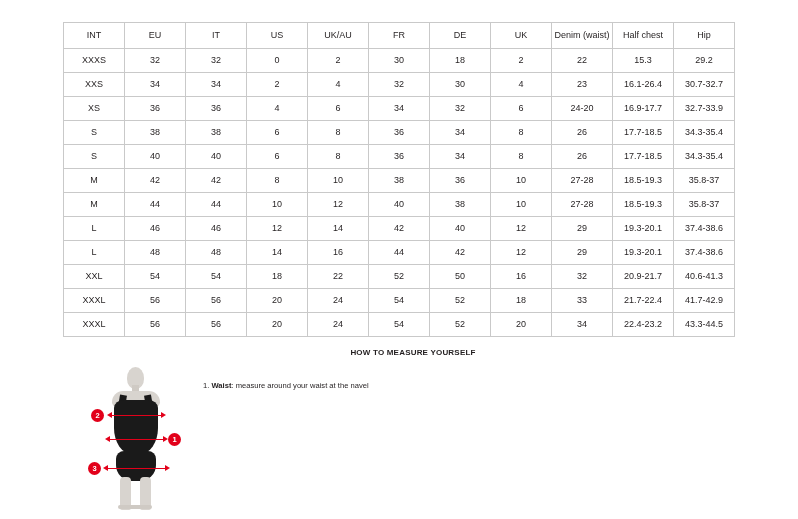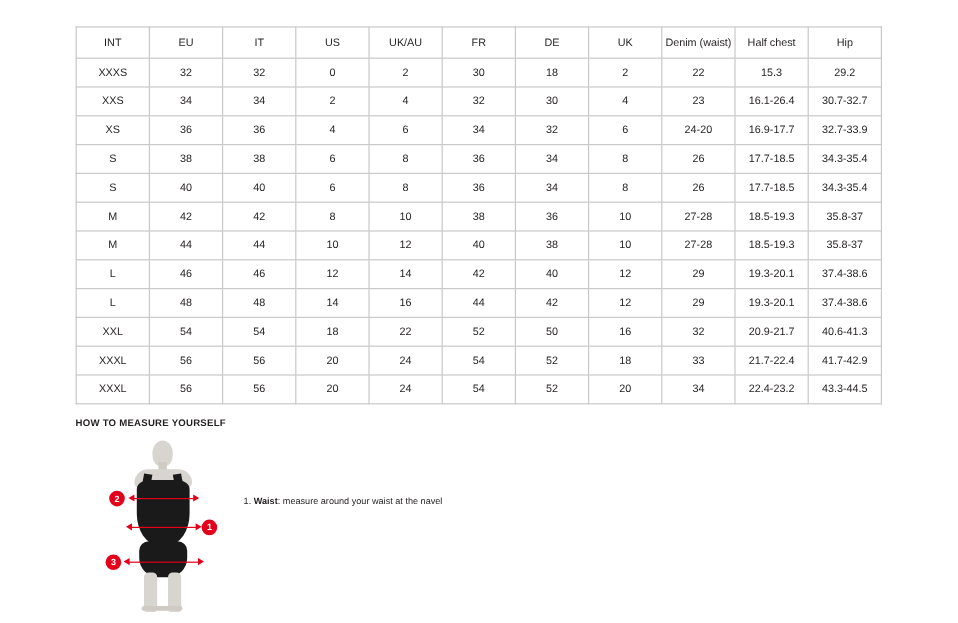--- a/index.html
+++ b/index.html
@@ -56,20 +56,21 @@
     left: 63px;
     top: 348px;
     width: 700px;
   }
   .howto-title {
     font-size: 8px;
     font-weight: bold;
     letter-spacing: 0.2px;
     color: #231f20;
     margin-bottom: 10px;
+    text-align: center;
   }
   .howto-body {
     position: relative;
     display: flex;
     align-items: flex-start;
   }
   .figure-col {
     position: relative;
     width: 140px;
     height: 145px;
@@ -77,21 +78,20 @@
   }
   .notes-col {
     flex: 1 1 auto;
     padding-top: 14px;
   }
   .note {
     font-size: 7.6px;
     color: #231f20;
     margin-bottom: 11px;
     line-height: 1.3;
-    margin-top: 32px;
   }
   .note b {
     font-weight: bold;
   }
 
   
   .mannequin {
     position: absolute;
     left: 20px;
     top: 0;

